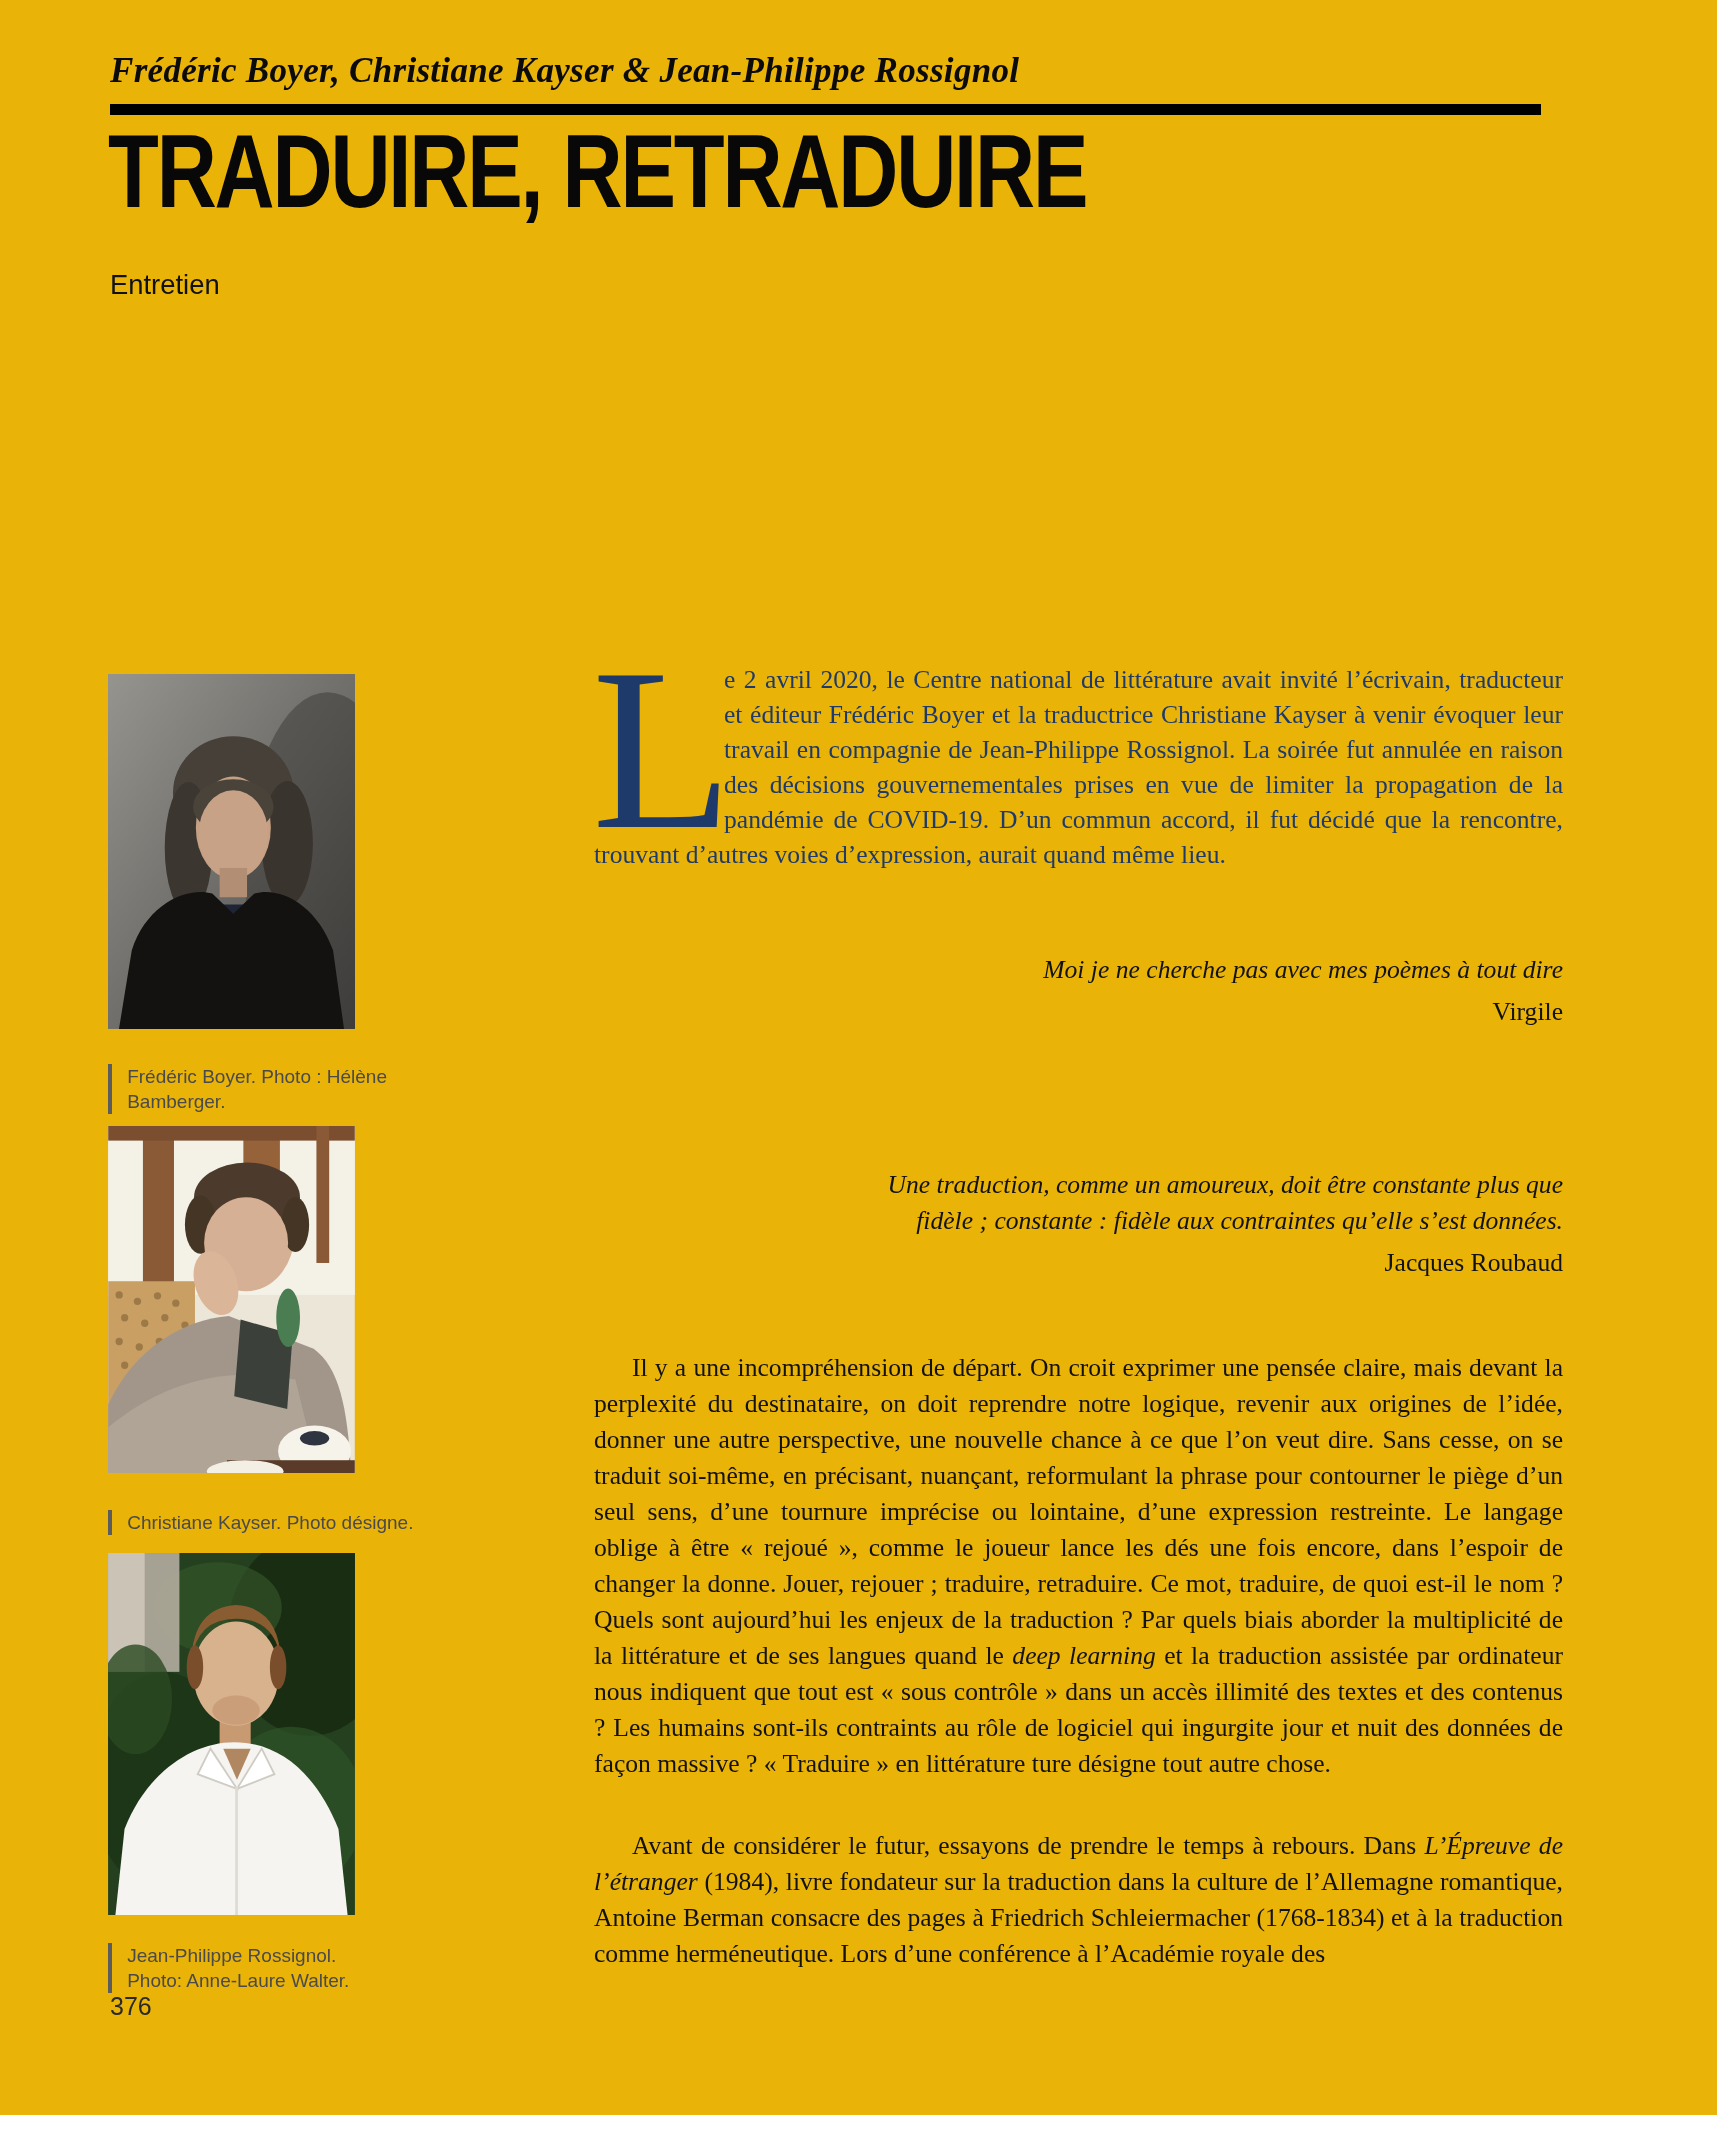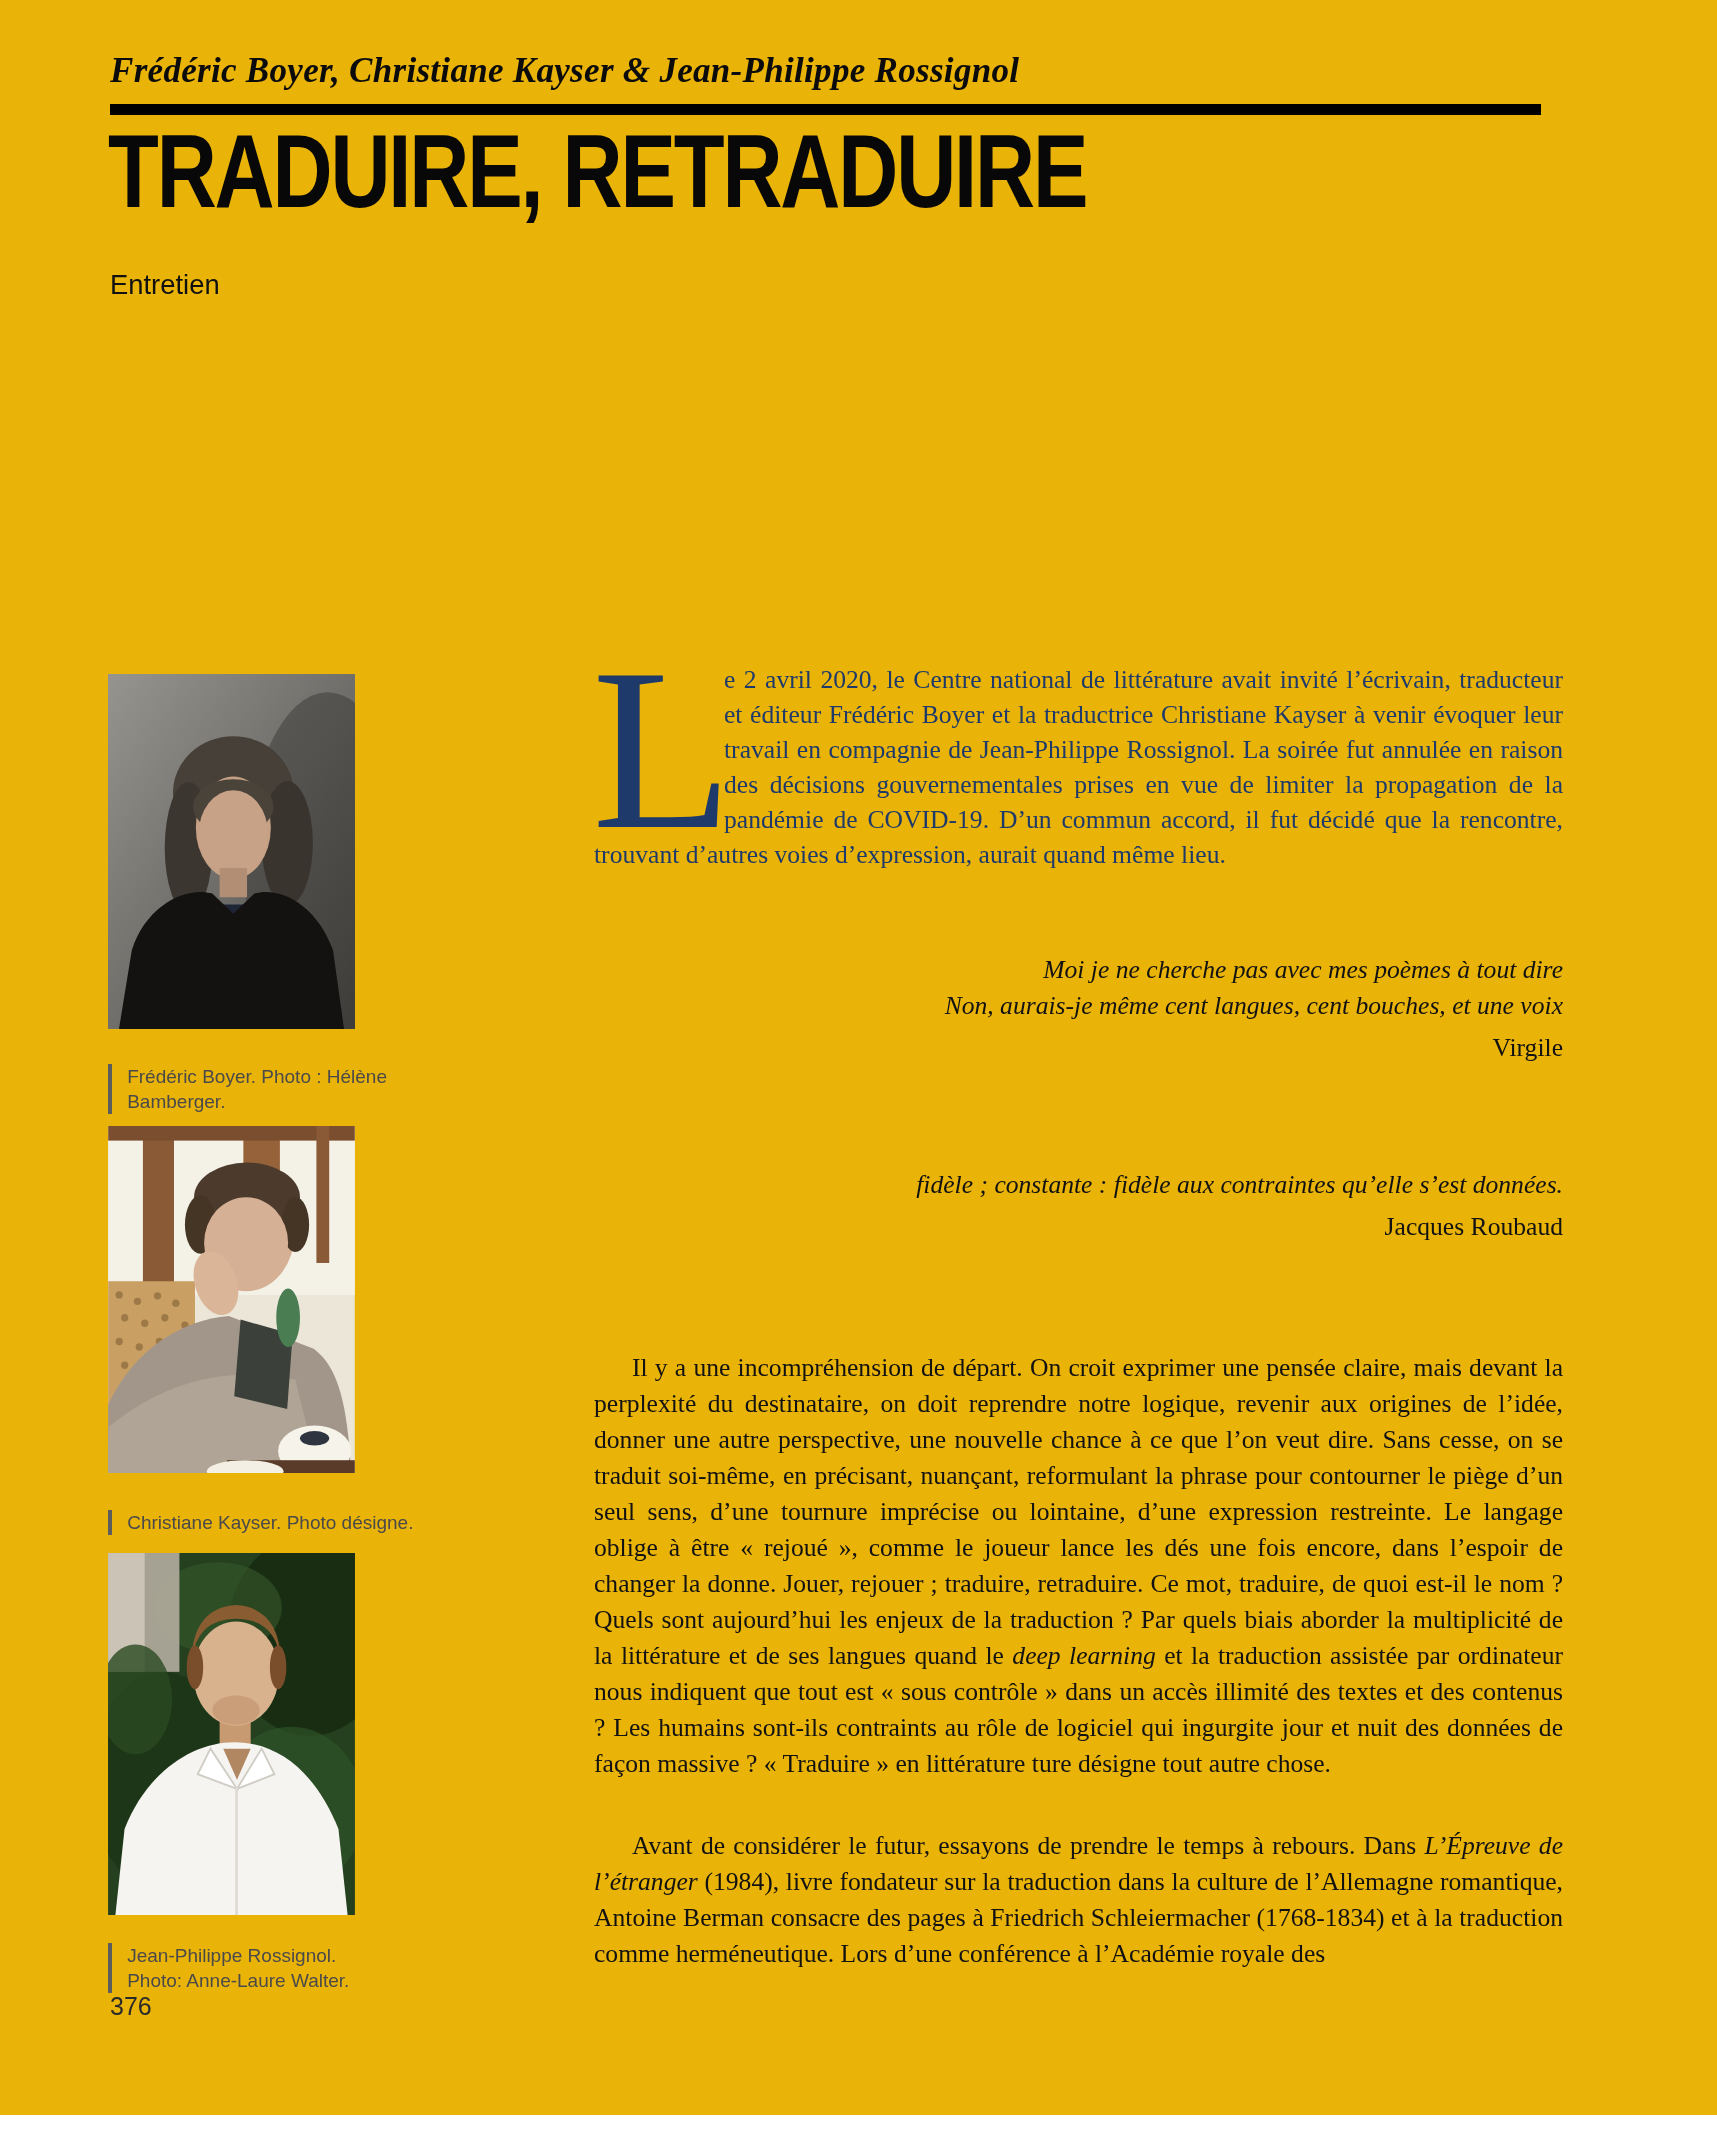--- a/index.html
+++ b/index.html
@@ -163,25 +163,25 @@
     </div>
   </div>
 
   <div class="dropcap">L</div>
   <p class="intro" style="margin:0;">
     <span class="cap-spacer"></span><span>e 2 avril 2020, le Centre national de littérature avait invité l’écrivain, traducteur et éditeur Frédéric Boyer et la traductrice Christiane Kayser à venir évoquer leur travail en compagnie de Jean-Philippe Rossignol. La soirée fut annulée en raison des décisions gouvernementales prises en vue de limiter la propagation de la pandémie de COVID-19. D’un commun accord, il fut décidé que la rencontre, trouvant d’autres voies d’expression, aurait quand même lieu.</span>
   </p>
 
   <div class="epigraph" style="top:952px;">
     <div>Moi je ne cherche pas avec mes poèmes à tout dire</div>
-    <div>Non, aurais-je même cent langues, cent bouches, et une voix</div>
     <div class="attr">Virgile</div>
   </div>
 
   <div class="epigraph" style="top:1167px;">
+    <div>Une traduction, comme un amoureux, doit être constante plus que</div>
     <div>fidèle ; constante : fidèle aux contraintes qu’elle s’est données.</div>
     <div class="attr">Jacques Roubaud</div>
   </div>
 
   <p class="para" style="top:1350px;margin:0;"><span>Il y a une incompréhension de départ. On croit exprimer une pensée claire, mais devant la perplexité du destinataire, on doit reprendre notre logique, revenir aux origines de l’idée, donner une autre perspective, une nouvelle chance à ce que l’on veut dire. Sans cesse, on se traduit soi-même, en précisant, nuançant, reformulant la phrase pour contourner le piège d’un seul sens, d’une tournure imprécise ou lointaine, d’une expression restreinte. Le langage oblige à être « rejoué », comme le joueur lance les dés une fois encore, dans l’espoir de changer la donne. Jouer, rejouer ; traduire, retraduire. Ce mot, traduire, de quoi est-il le nom ? Quels sont aujourd’hui les enjeux de la traduction ? Par quels biais aborder la multiplicité de la littérature et de ses langues quand le </span><span class="it">deep learning</span><span> et la traduction assistée par ordinateur nous indiquent que tout est « sous contrôle » dans un accès illimité des textes et des contenus ? Les humains sont-ils contraints au rôle de logiciel qui ingurgite jour et nuit des données de façon massive ? « Traduire » en littérature ture désigne tout autre chose.</span></p>
   <p class="para" style="top:1828px;margin:0;"><span>Avant de considérer le futur, essayons de prendre le temps à rebours. Dans </span><span class="it">L’Épreuve de l’étranger</span><span> (1984), livre fondateur sur la traduction dans la culture de l’Allemagne romantique, Antoine Berman consacre des pages à Friedrich Schleiermacher (1768-1834) et à la traduction comme herméneutique. Lors d’une conférence à l’Académie royale des</span></p>
 
   <div class="page-number">376</div>
 
 </div>

